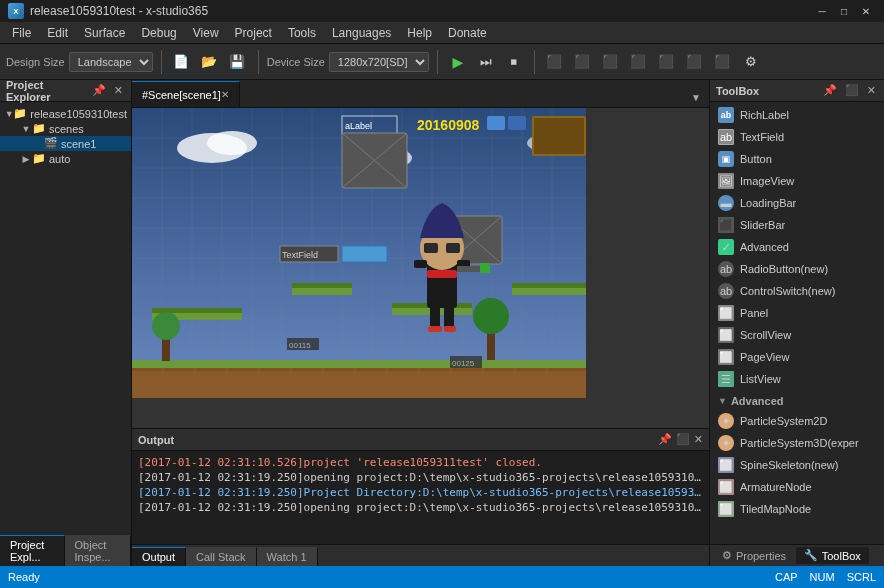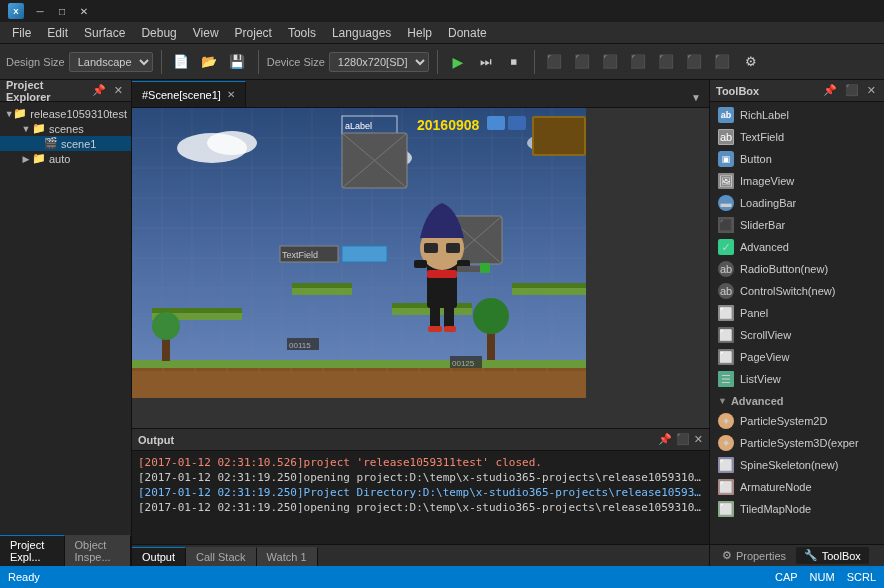--- a/index.html
+++ b/index.html
@@ -177,21 +177,20 @@
       background: #252526;
       display: flex;
       align-items: flex-end;
       border-bottom: 1px solid #111;
     }
     .editor-tab {
       height: 26px;
       padding: 0 10px;
       display: flex;
       align-items: center;
-      gap: 6px;
       font-size: 11px;
       cursor: pointer;
       color: #aaa;
       background: #2d2d2d;
       border-right: 1px solid #111;
     }
     .editor-tab.active {
       background: #1e1e1e;
       color: #fff;
       border-top: 1px solid #007acc;
@@ -390,20 +389,21 @@
       height: 290px;
       position: absolute;
       top: 0; left: 0;
     }
   </style>
 </head>
 <body>
 
 <div id="title-bar">
   <div class="app-icon">X</div>
+  <span class="title-text">release1059310test - x-studio365</span>
   <div class="window-controls">
     <button class="win-btn">─</button>
     <button class="win-btn">□</button>
     <button class="win-btn close-btn">✕</button>
   </div>
 </div>
 
 <div id="menu-bar">
 <span class="menu-item">File</span>
     <span class="menu-item">Edit</span>

